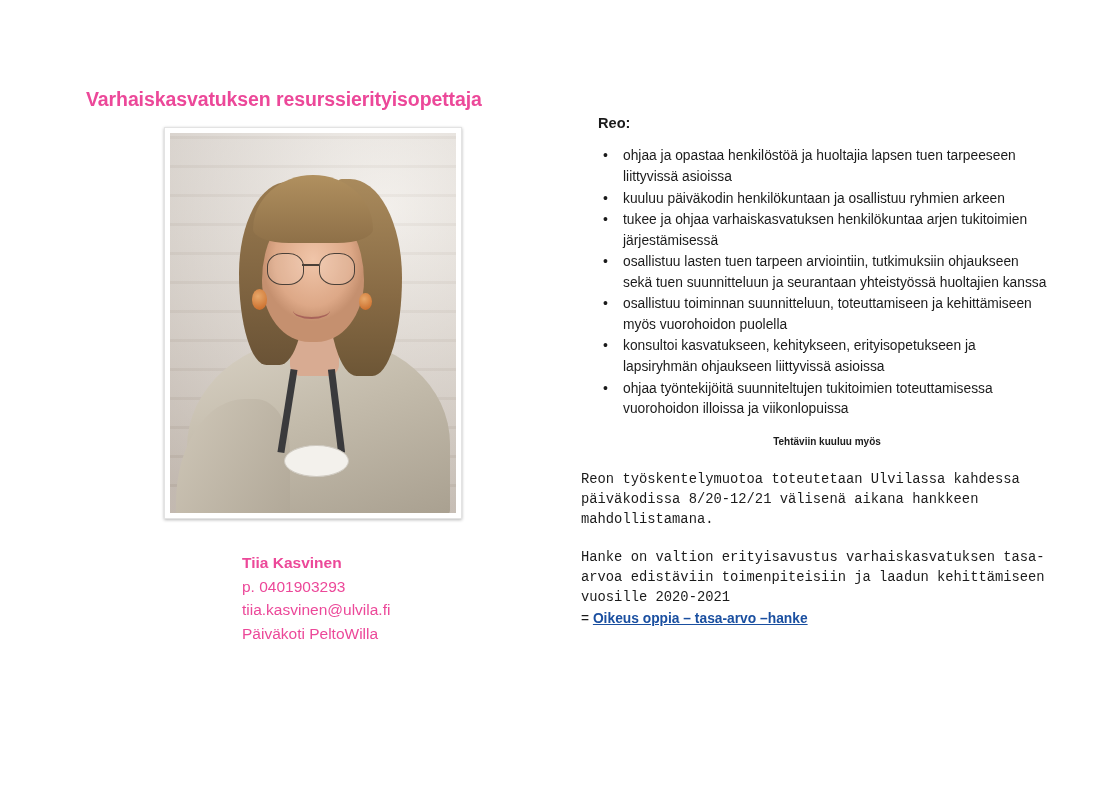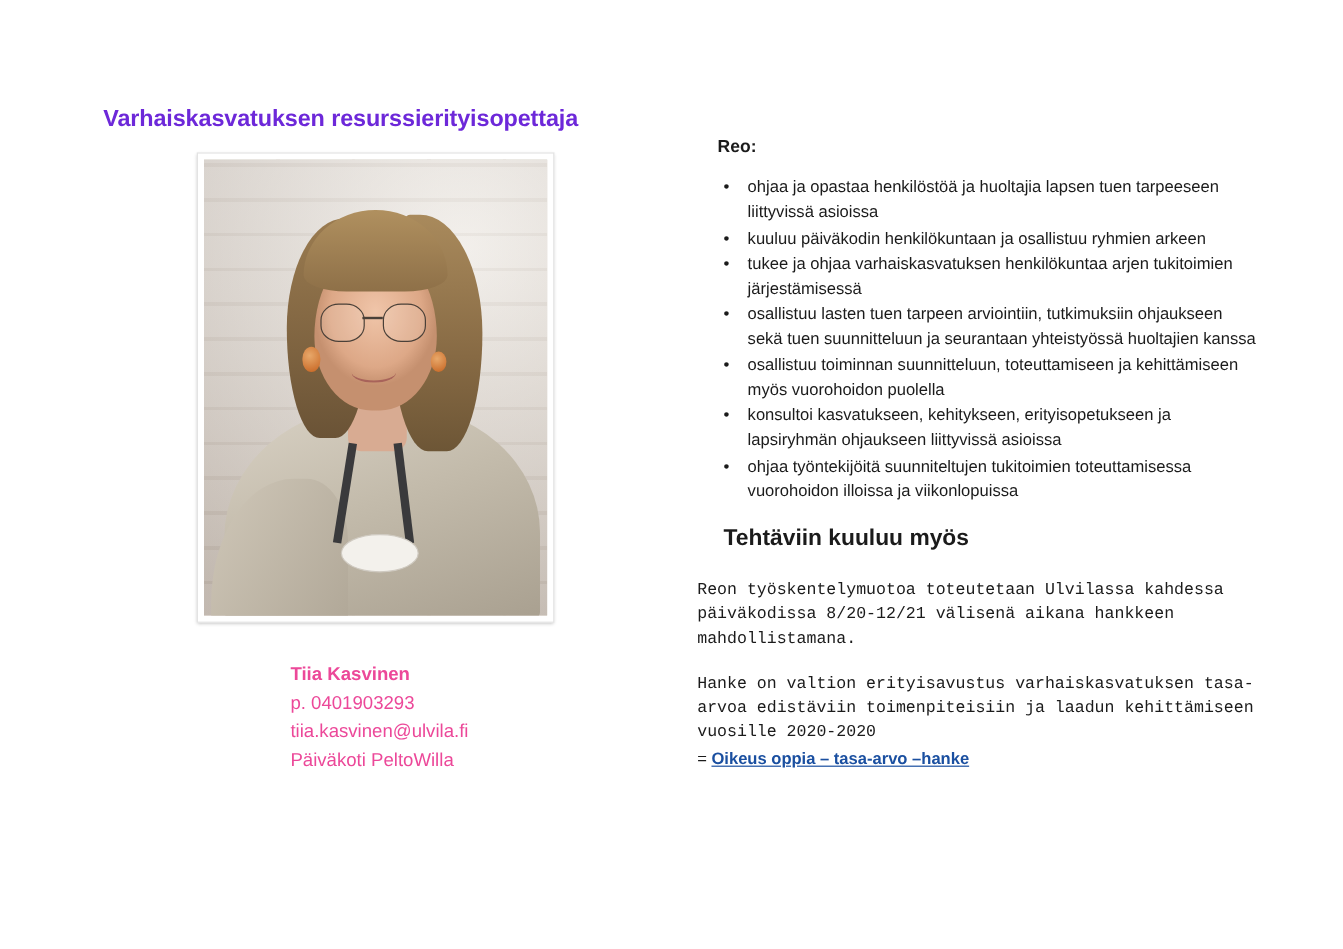--- a/index.html
+++ b/index.html
@@ -23,21 +23,21 @@
   .left-col {
     position: absolute;
     left: 86px;
     top: 88px;
     width: 430px;
   }
   .doc-title {
     font-size: 19.5px;
     font-weight: bold;
     letter-spacing: -0.1px;
-    color: #6d28d9;
+    color: #ec4899;
     margin: 0 0 16px 0;
     white-space: nowrap;
   }
   .photo-frame {
     position: relative;
     width: 298px;
     height: 392px;
     margin-left: 78px;
     background: #ffffff;
     border: 1px solid #e3e3e3;
@@ -242,22 +242,23 @@
   ul.bullets li::before {
     content: "\2022";
     position: absolute;
     left: 0;
     top: -1px;
     font-size: 14px;
     color: #1b1b1b;
   }
   .sub-heading {
     font-weight: bold;
-    font-size: 19px;
+    font-size: 10px;
     margin: 16px 0 11px 22px;
+    text-align: center;
   }
   ul.bullets.tight li { margin-bottom: 3px; }
   .para {
     margin: 20px 0 0 0;
     font-family: Liberation Mono, monospace;
   }
   .para.second { margin-top: 17px; }
   .link-line {
     margin-top: 1px;
   }
@@ -319,19 +320,19 @@
       <li>osallistuu lasten tuen tarpeen arviointiin, tutkimuksiin ohjaukseen sekä tuen suunnitteluun ja seurantaan yhteistyössä huoltajien kanssa</li>
       <li>osallistuu toiminnan suunnitteluun, toteuttamiseen ja kehittämiseen myös vuorohoidon puolella</li>
       <li>konsultoi kasvatukseen, kehitykseen, erityisopetukseen ja lapsiryhmän ohjaukseen liittyvissä asioissa</li>
       <li>ohjaa työntekijöitä suunniteltujen tukitoimien toteuttamisessa vuorohoidon illoissa ja viikonlopuissa</li>
     </ul>
 
     <div class="sub-heading">Tehtäviin kuuluu myös</div>
 
 
     <p class="para">Reon työskentelymuotoa toteutetaan Ulvilassa kahdessa päiväkodissa 8/20-12/21 välisenä aikana hankkeen mahdollistamana.</p>
-    <p class="para second">Hanke on valtion erityisavustus varhaiskasvatuksen tasa-arvoa edistäviin toimenpiteisiin ja laadun kehittämiseen vuosille 2020-2020</p>
+    <p class="para second">Hanke on valtion erityisavustus varhaiskasvatuksen tasa-arvoa edistäviin toimenpiteisiin ja laadun kehittämiseen vuosille 2020-2021</p>
     <p class="link-line">
       <span class="eq">= </span><a href="#">Oikeus oppia – tasa-arvo –hanke</a>
     </p>
   </div>
 
 </div>
 
 </body></html>

